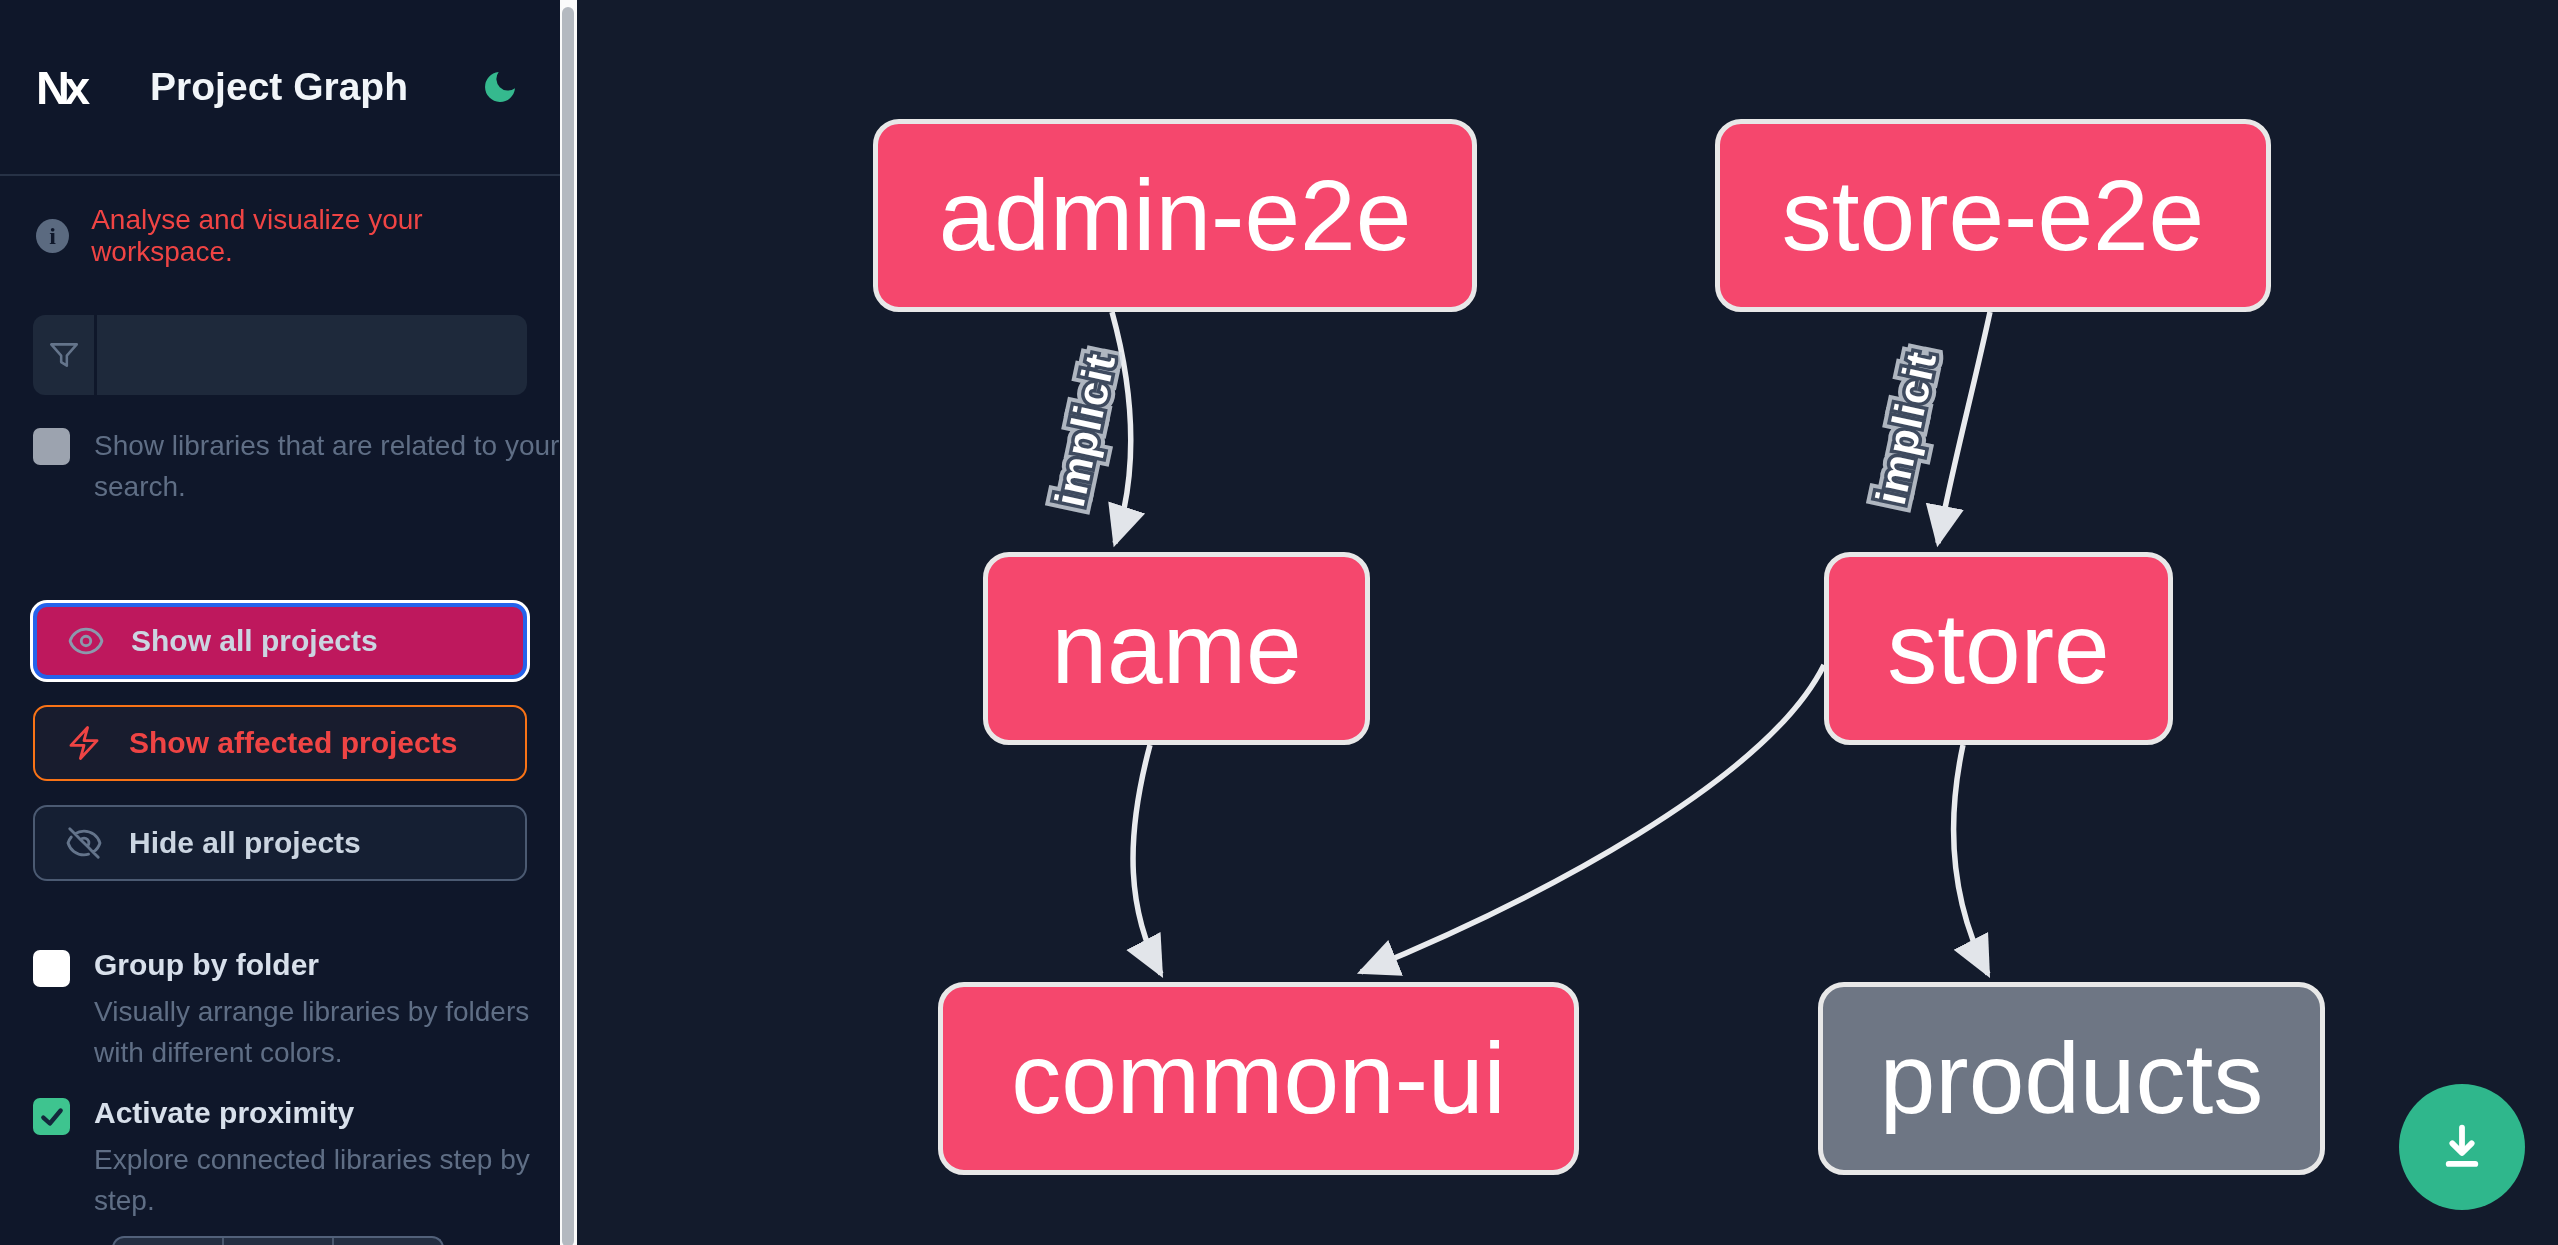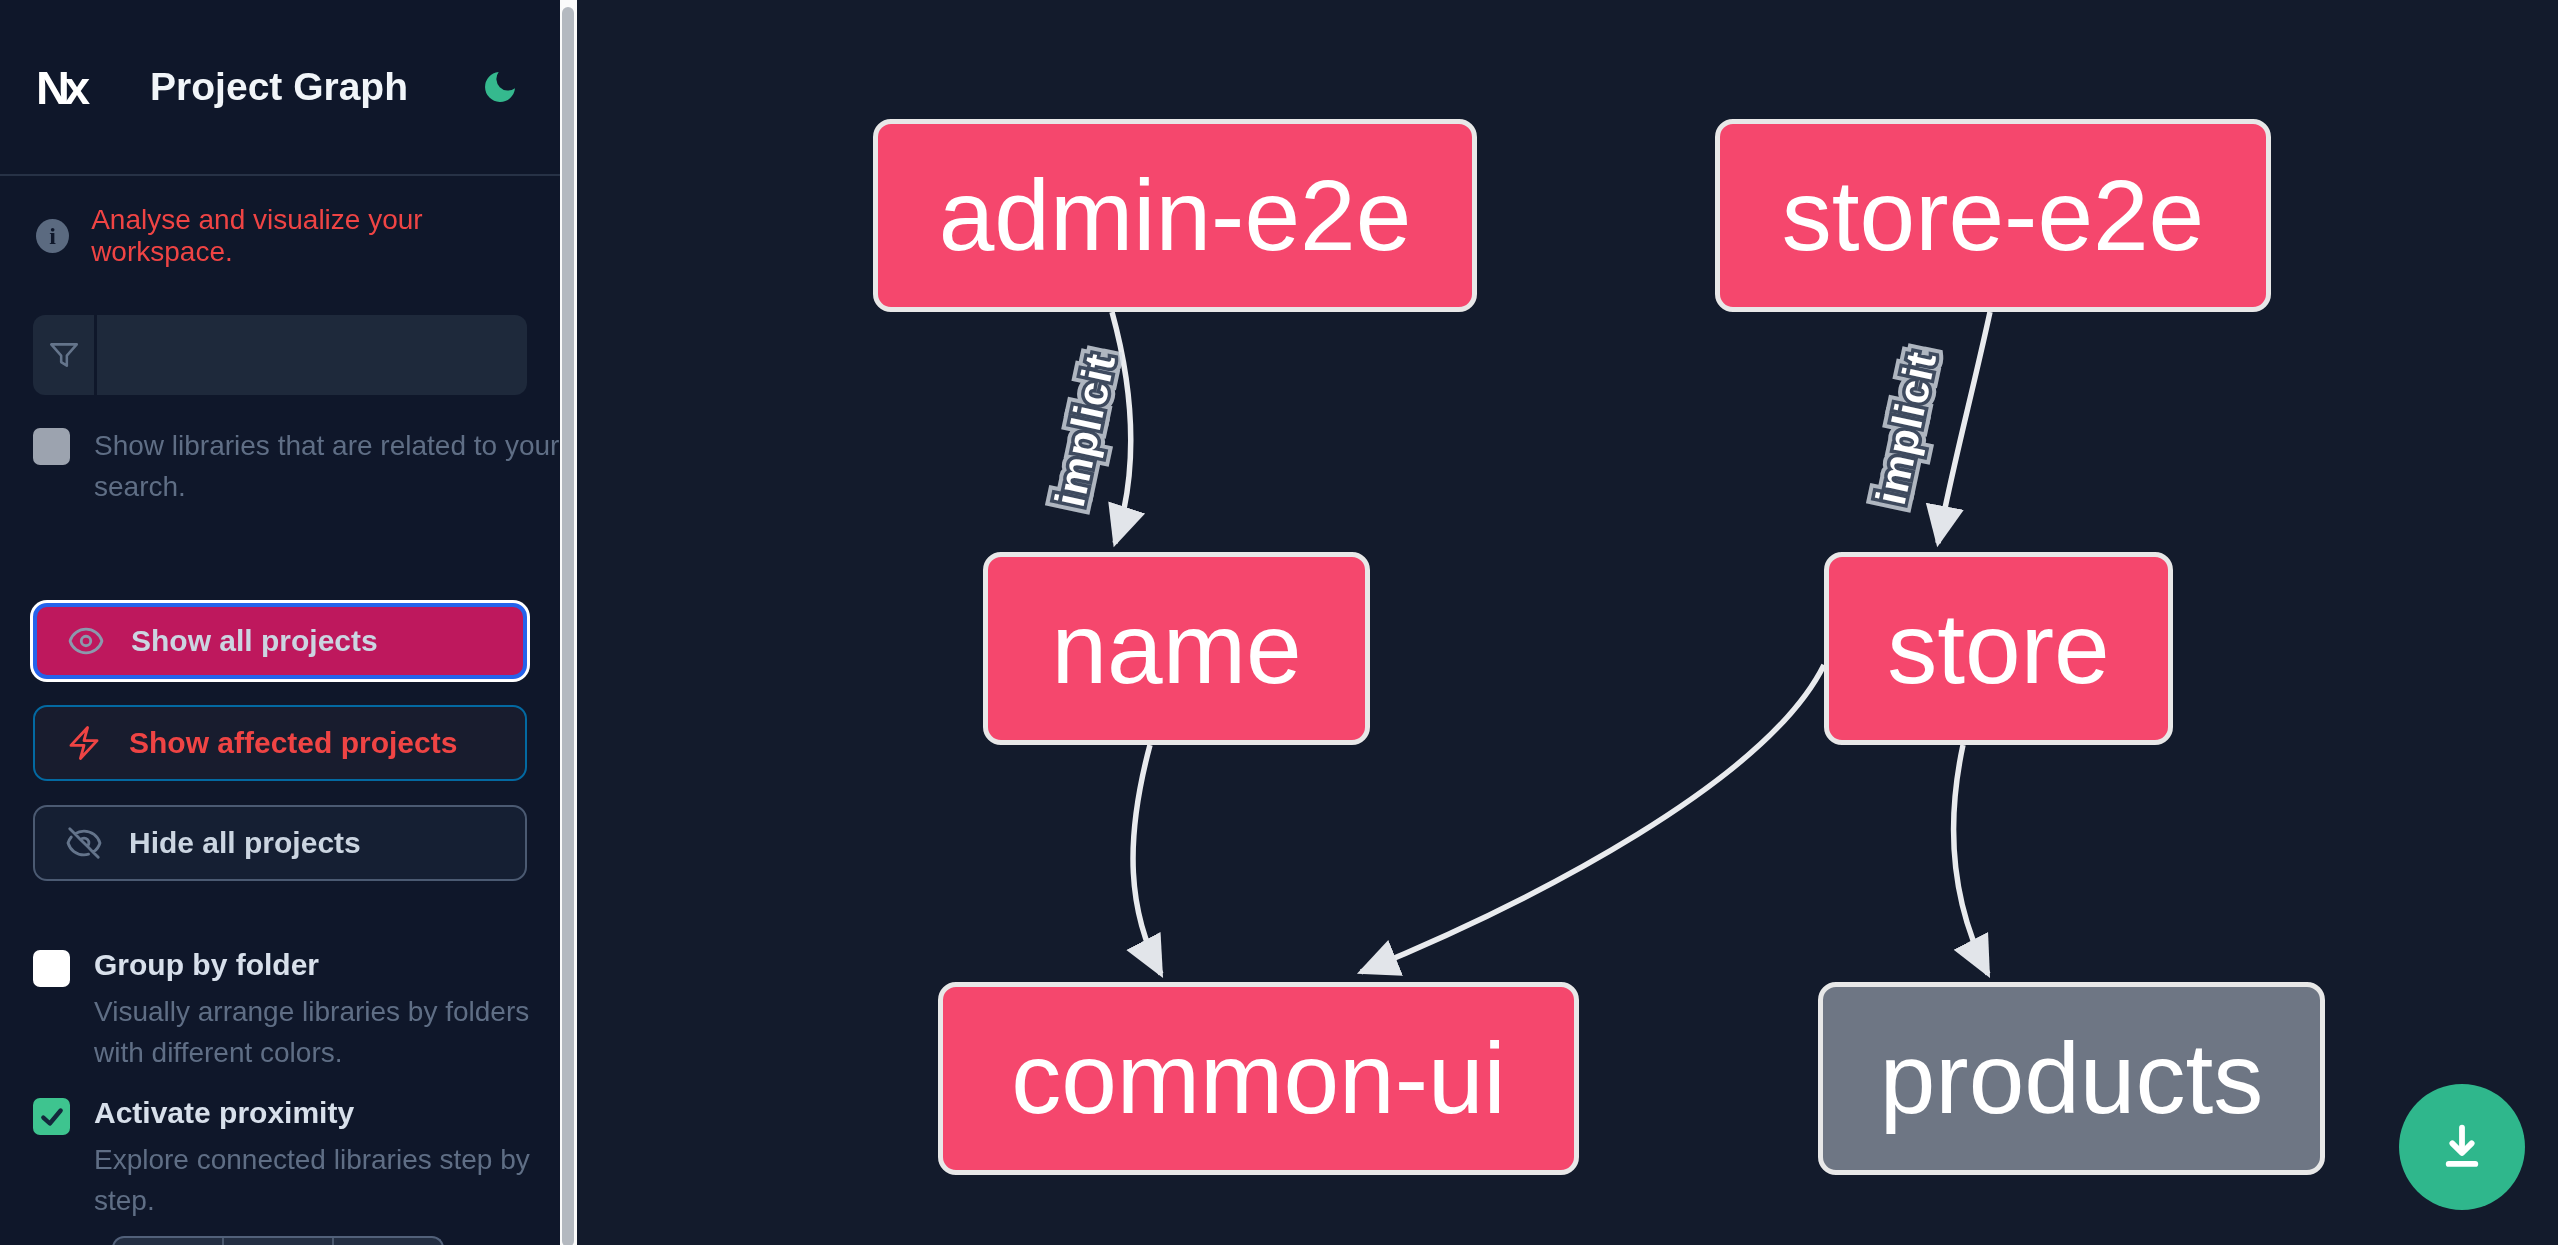--- a/index.html
+++ b/index.html
@@ -41,21 +41,21 @@
   .toggle .text { width:470px; }
   .toggle .lab { color:#d8e0eb; font-size:30px; font-weight:700; margin-bottom:10px; }
   .toggle .desc { color:#5f6e85; font-size:28px; line-height:1.45; }
 
   .sbtn { position:absolute; left:33px; width:494px; height:76px; border-radius:14px;
           display:flex; align-items:center; padding-left:30px; gap:26px;
           font-size:30px; font-weight:700; cursor:pointer; background:#151f33;
           border:2px solid #4b5a72; color:#cbd5e1; }
   .sbtn svg { width:38px; height:38px; flex-shrink:0; }
   .sbtn-focus { border:4px solid #2563eb; box-shadow:0 0 0 3px #ffffff; background:#be185d; }
-  .sbtn-affected { border:2px solid #0369a1; color:#ef4444; background:#181c2e; }
+  .sbtn-affected { border:2px solid #f97316; color:#ef4444; background:#181c2e; }
 
   .stepper { position:absolute; left:112px; top:1236px; width:332px; height:12px;
              background:#232e42; border:2px solid #52617a; border-bottom:none;
              border-radius:12px 12px 0 0; display:flex; }
   .stepper div { flex:1; border-right:2px solid #4a586e; }
   .stepper div:last-child { border-right:none; }
 
   
   .scrollbar { position:absolute; left:560px; top:0; width:17px; height:1245px; background:#fbfbfb; }
   .scroll-thumb { position:absolute; left:2px; top:7px; width:12px; height:1240px;
@@ -66,21 +66,21 @@
             background:#131b2c; overflow:hidden; }
   .edges { position:absolute; left:0; top:0; width:1981px; height:1245px; }
   .edge-path { fill:none; stroke:#e9ebee; stroke-width:5.5; }
   .edge-label { font-size:42px; font-weight:700; text-anchor:middle;
                 dominant-baseline:central; font-family:"Liberation Sans", sans-serif;
                 letter-spacing:1px; }
   .edge-label.halo    { fill:#d6dde6; stroke:#d6dde6; stroke-width:15px; opacity:.8; }
   .edge-label.outline { fill:#3e4a5e; stroke:#3e4a5e; stroke-width:7px; }
   .edge-label.fill    { fill:#ffffff; }
 
-  .node { position:absolute; border:5px solid #e8e8e8; border-radius:18px;
+  .node { position:absolute; border:5px solid #e8e8e8; border-radius:26px;
           display:flex; align-items:center; justify-content:center;
           color:#ffffff; font-size:100px; white-space:nowrap; cursor:pointer; }
   .node-affected   { background:#f5476d; }
   .node-unaffected { background:#6e7684; }
 
   .fab { position:absolute; left:1822px; top:1084px; width:126px; height:126px;
          border-radius:50%; background:#2fb78c; border:none; cursor:pointer;
          display:flex; align-items:center; justify-content:center; }
 </style>
 </head>

